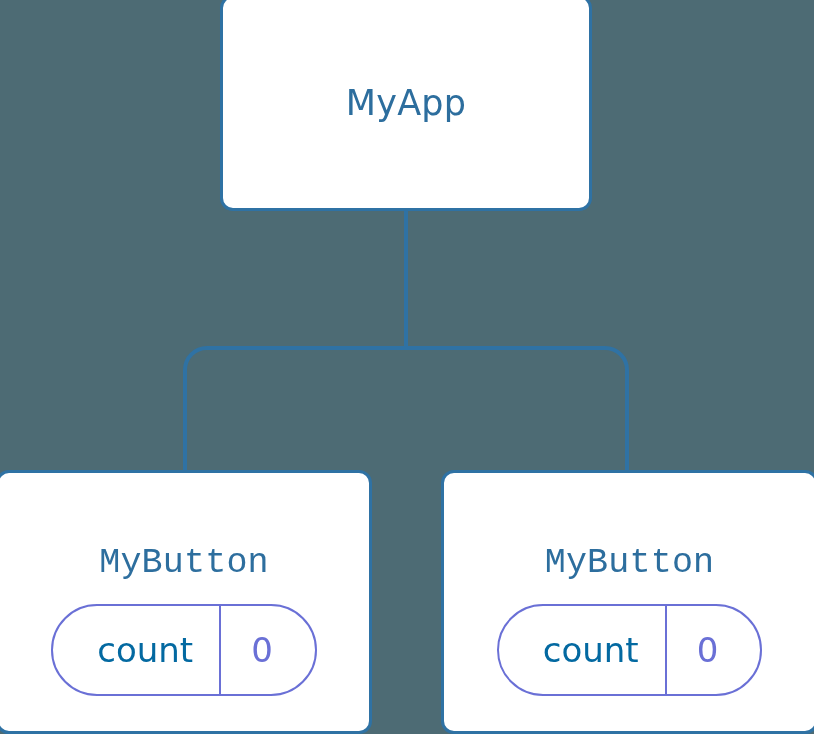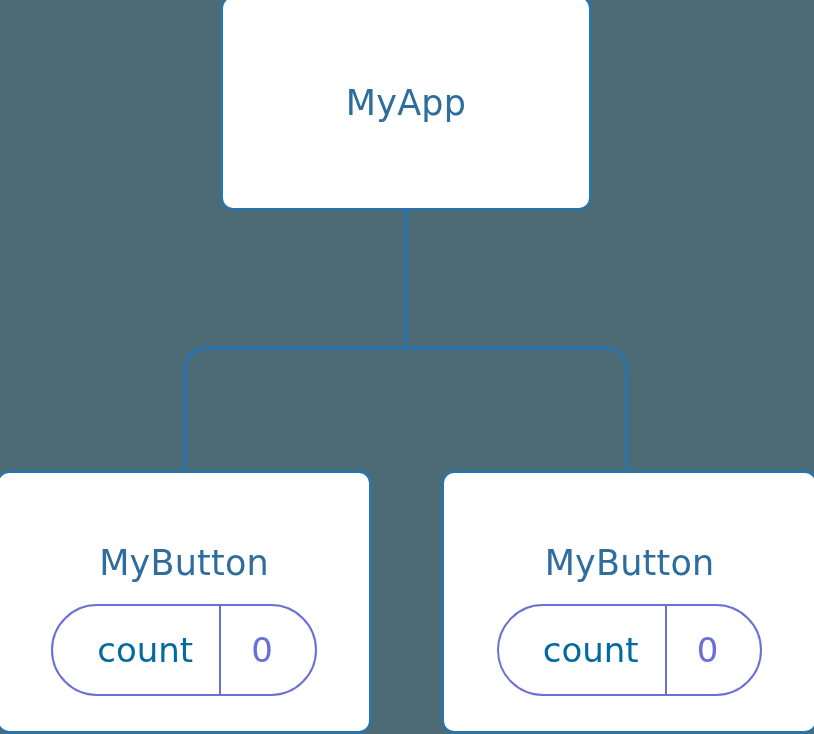--- a/index.html
+++ b/index.html
@@ -64,20 +64,21 @@
     height: 264px;
   }
   #node-child-1 {
     left: 441px;
     top: 470px;
     width: 377px;
     height: 264px;
   }
   .child-title {
     margin-top: 36px;
+    font-family: Liberation Mono, monospace;
   }
 
   
   .state-pill {
     margin-top: 22px;
     display: flex;
     align-items: stretch;
     height: 92px;
     border: 2px solid #6a70d6;
     border-radius: 46px;

